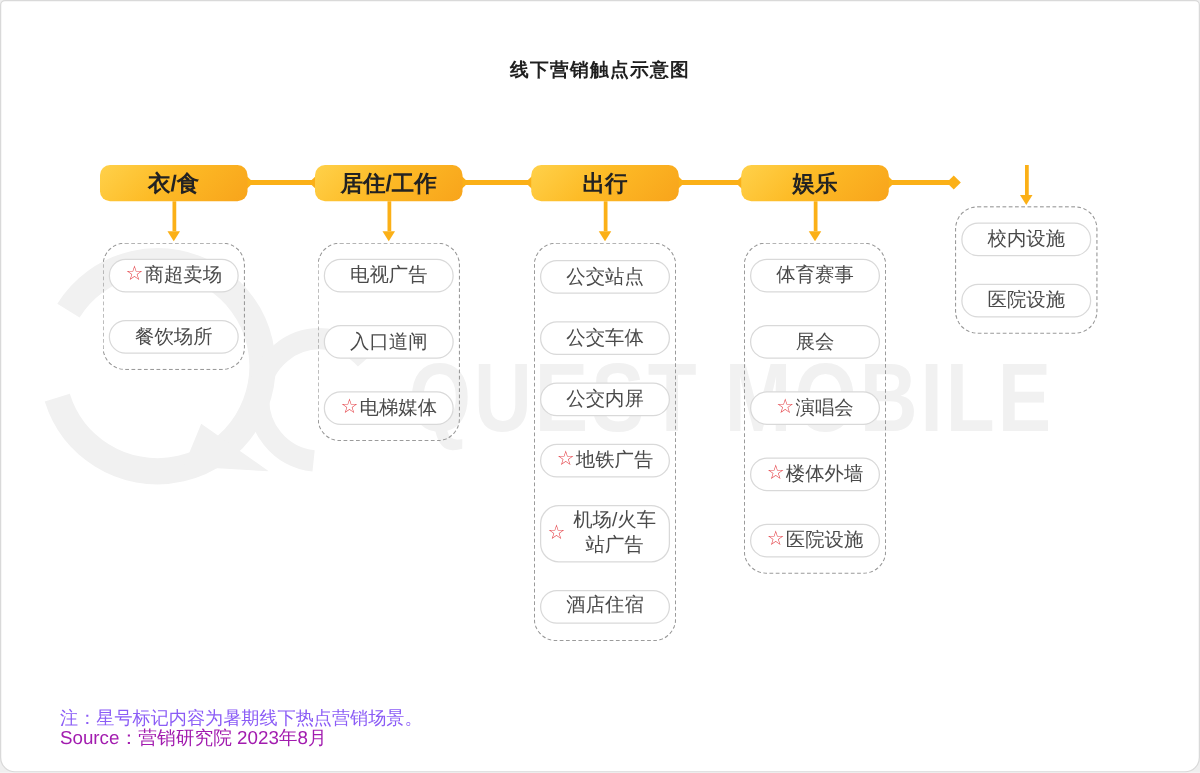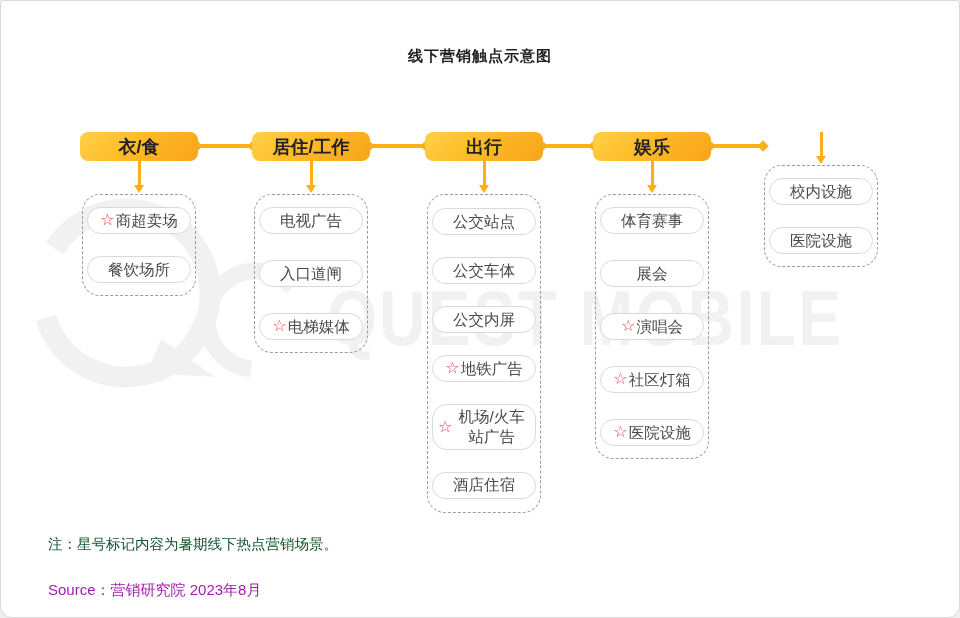--- a/index.html
+++ b/index.html
@@ -54,21 +54,21 @@
   .star{color:var(--star,#e5474d);font-size:16px;flex:none;font-weight:normal;}
   
   .conn{position:absolute;top:143px;height:4px;background:var(--accent,#fbb017);z-index:1;}
   .conn::before,.conn::after{
     content:"";position:absolute;top:-2px;width:8px;height:8px;
     background:var(--accent,#fbb017);transform:rotate(45deg);
   }
   .conn::before{left:-3px;}
   .conn::after{right:-3px;}
   
-  .note{position:absolute;left:47px;top:534px;font-size:14.5px;color:#14532d;}
+  .note{position:absolute;left:47px;top:564px;font-size:14.5px;color:#8b5cf6;}
   .source{position:absolute;left:47px;top:580px;font-size:15px;color:#a21caf;}
 </style>
 </head>
 <body>
 
 <div class="page">
 
   <div class="title">线下营销触点示意图</div>
 
   <div class="wm-logo">
@@ -164,21 +164,21 @@
           <div class="pill">
 
     <span>展会</span>
   </div>
           <div class="pill">
     <span class="star">☆</span>
     <span>演唱会</span>
   </div>
           <div class="pill">
     <span class="star">☆</span>
-    <span>社区灯箱</span>
+    <span>楼体外墙</span>
   </div>
           <div class="pill">
     <span class="star">☆</span>
     <span>医院设施</span>
   </div>
         </div>
   </div>
       <div class="column col-5" style="left: 763px;">
     <div class="v-arrow"></div>
     <div class="box">

